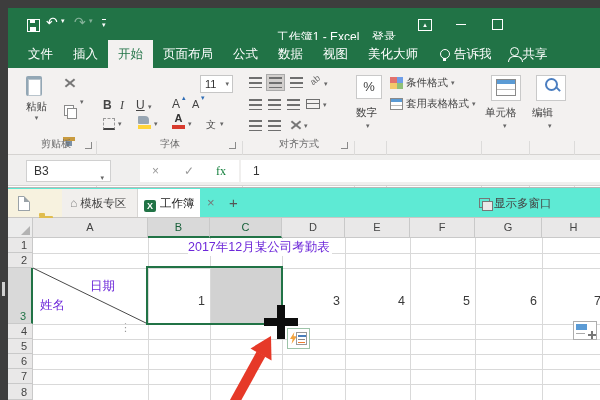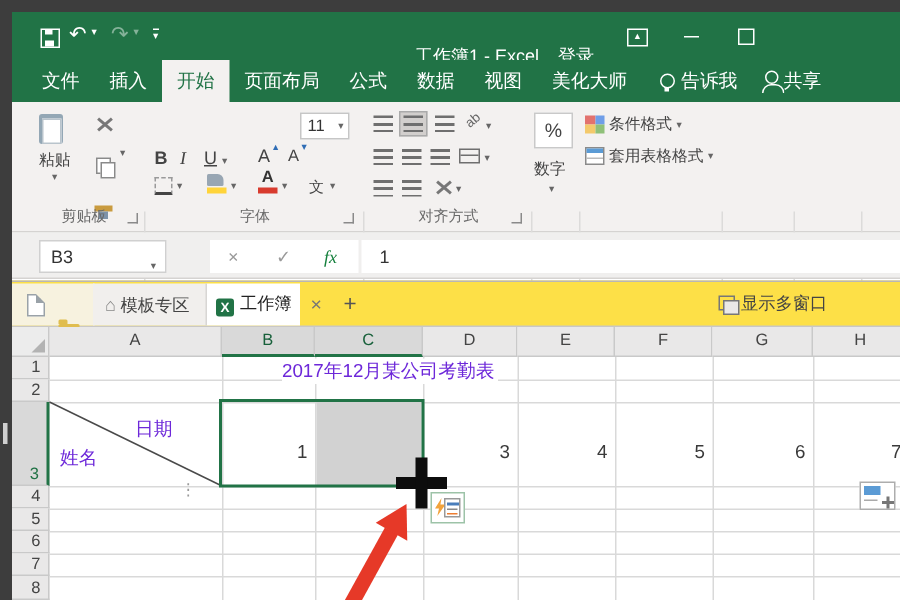--- a/index.html
+++ b/index.html
@@ -72,21 +72,21 @@
   .magnifier{width:9px;height:9px;border:2px solid #4b7ec0;border-radius:50%;position:relative;margin:2px auto 0;}
   .magnifier:after{content:"";position:absolute;left:8px;top:8px;width:6px;height:2px;background:#4b7ec0;transform:rotate(45deg);}
   .bigbtn-label{font-size:10.5px;color:#444;text-align:left;}
   
   .fbar{left:8px;top:155px;width:592px;height:31px;background:#f0efee;border-bottom:1px solid #d5d3d1;box-sizing:border-box;}
   .namebox{left:18px;top:161px;width:85px;height:22px;background:#fff;border:1px solid #d0d0d0;font-size:12px;color:#333;line-height:20px;box-sizing:border-box;padding-left:7px;}
   .fxbox{left:132px;top:161px;width:99px;height:22px;background:#fff;}
   .fbtn{position:absolute;top:0;font-size:12px;color:#9a9a9a;line-height:22px;}
   .finput{left:233px;top:161px;width:361px;height:22px;background:#fff;font-size:12px;color:#333;line-height:22px;padding-left:12px;box-sizing:border-box;}
   
-  .doctabs{left:8px;top:187px;width:592px;height:31px;background:#fde047;border-top:1px solid #b9b7b6;border-bottom:1px solid #c9c7c5;box-sizing:border-box;}
+  .doctabs{left:8px;top:187px;width:592px;height:31px;background:#5eead4;border-top:1px solid #b9b7b6;border-bottom:1px solid #c9c7c5;box-sizing:border-box;}
   .dt-left{left:0;top:1px;width:54px;height:28px;background:#f7f2df;border-right:1px solid #dcd8c8;}
   .newdoc{width:10px;height:13px;background:#fff;border:1px solid #9aa2a8;position:relative;}
   .newdoc:after{content:"";position:absolute;right:-1px;top:-1px;border:3px solid #f7f2df;border-left-color:#9aa2a8;border-bottom-color:#9aa2a8;}
   .folder{width:14px;height:9px;background:#e0bd4e;border-radius:1px;position:relative;margin-top:3px;}
   .folder:before{content:"";position:absolute;left:0;top:-3px;width:6px;height:3px;background:#e0bd4e;border-radius:1px 1px 0 0;}
   .dtab{position:absolute;top:1px;height:28px;font-size:11.5px;color:#444;line-height:28px;box-sizing:border-box;}
   .dtab.tpl{left:54px;width:76px;background:#f1efed;border-right:1px solid #d8d6d4;padding-left:8px;}
   .dtab.active{left:130px;width:62px;background:#fff;padding-left:6px;color:#222;}
   .xlicon{display:inline-block;width:12px;height:12px;background:#217346;color:#fff;font-size:9px;font-weight:bold;text-align:center;line-height:12px;border-radius:2px;vertical-align:-2px;margin-right:4px;}
   .homeic{color:#8a8a8a;font-size:12px;margin-right:3px;}
@@ -254,35 +254,49 @@
         <span class="dd">▾</span>
       </div>
       <div class="abs" style="left:0;top:29px;display:flex;align-items:center;gap:3px;">
         <span class="icbox minitbl"></span>
         <span style="font-size:10.5px;color:#444;">套用表格格式</span>
         <span class="dd">▾</span>
       </div>
     </div>
     <div class="abs rsep" style="left:473px;"></div>
 
+    <div class="rgroup" style="left:477px;width:42px;">
+      <div class="abs" style="left:6px;top:7px;width:30px;height:26px;background:#fff;border:1px solid #c9c9c9;box-sizing:border-box;padding-top:3px;">
+          <div class="bigtbl"></div>
+        </div>
+      <div class="abs bigbtn-label" style="left:0;top:38px;width:42px;">单元格</div>
+      <div class="abs dd" style="left:18px;top:54px;">▾</div>
+    </div>
     <div class="abs rsep" style="left:521px;"></div>
 
+    <div class="rgroup" style="left:524px;width:38px;">
+      <div class="abs" style="left:4px;top:7px;width:30px;height:26px;background:#fff;border:1px solid #c9c9c9;box-sizing:border-box;">
+          <div class="magnifier"></div>
+        </div>
+      <div class="abs bigbtn-label" style="left:0;top:38px;width:38px;">编辑</div>
+      <div class="abs dd" style="left:16px;top:54px;">▾</div>
+    </div>
     <div class="abs rsep" style="left:566px;"></div>
   </div>
 
   <div class="abs fbar">
     <div class="abs namebox" style="top:5px;">
       <span>B3</span>
       <span class="abs dd" style="right:6px;top:7px;">▾</span>
     </div>
     <span class="abs" style="left:112px;top:161px;font-size:11px;color:#9a9a9a;line-height:22px;">⋮</span>
     <div class="abs fxbox" style="top:5px;">
       <span class="fbtn" style="left:12px;">×</span>
       <span class="fbtn" style="left:44px;">✓</span>
-      <span class="fbtn" style="left:76px;font-style:italic;color:#15803d;font-family:'Liberation Serif',serif;">fx</span>
+      <span class="fbtn" style="left:76px;color:#15803d;font-family:'Liberation Serif',serif;">fx</span>
     </div>
     <div class="abs finput" style="top:5px;">1</div>
   </div>
 
   <div class="abs doctabs">
     <div class="abs dt-left">
       <div class="abs newdoc" style="left:10px;top:7px;"></div>
       <div class="abs folder" style="left:31px;top:9px;"></div>
     </div>
     <div class="dtab tpl"><span class="homeic">⌂</span><span>模板专区</span></div>

